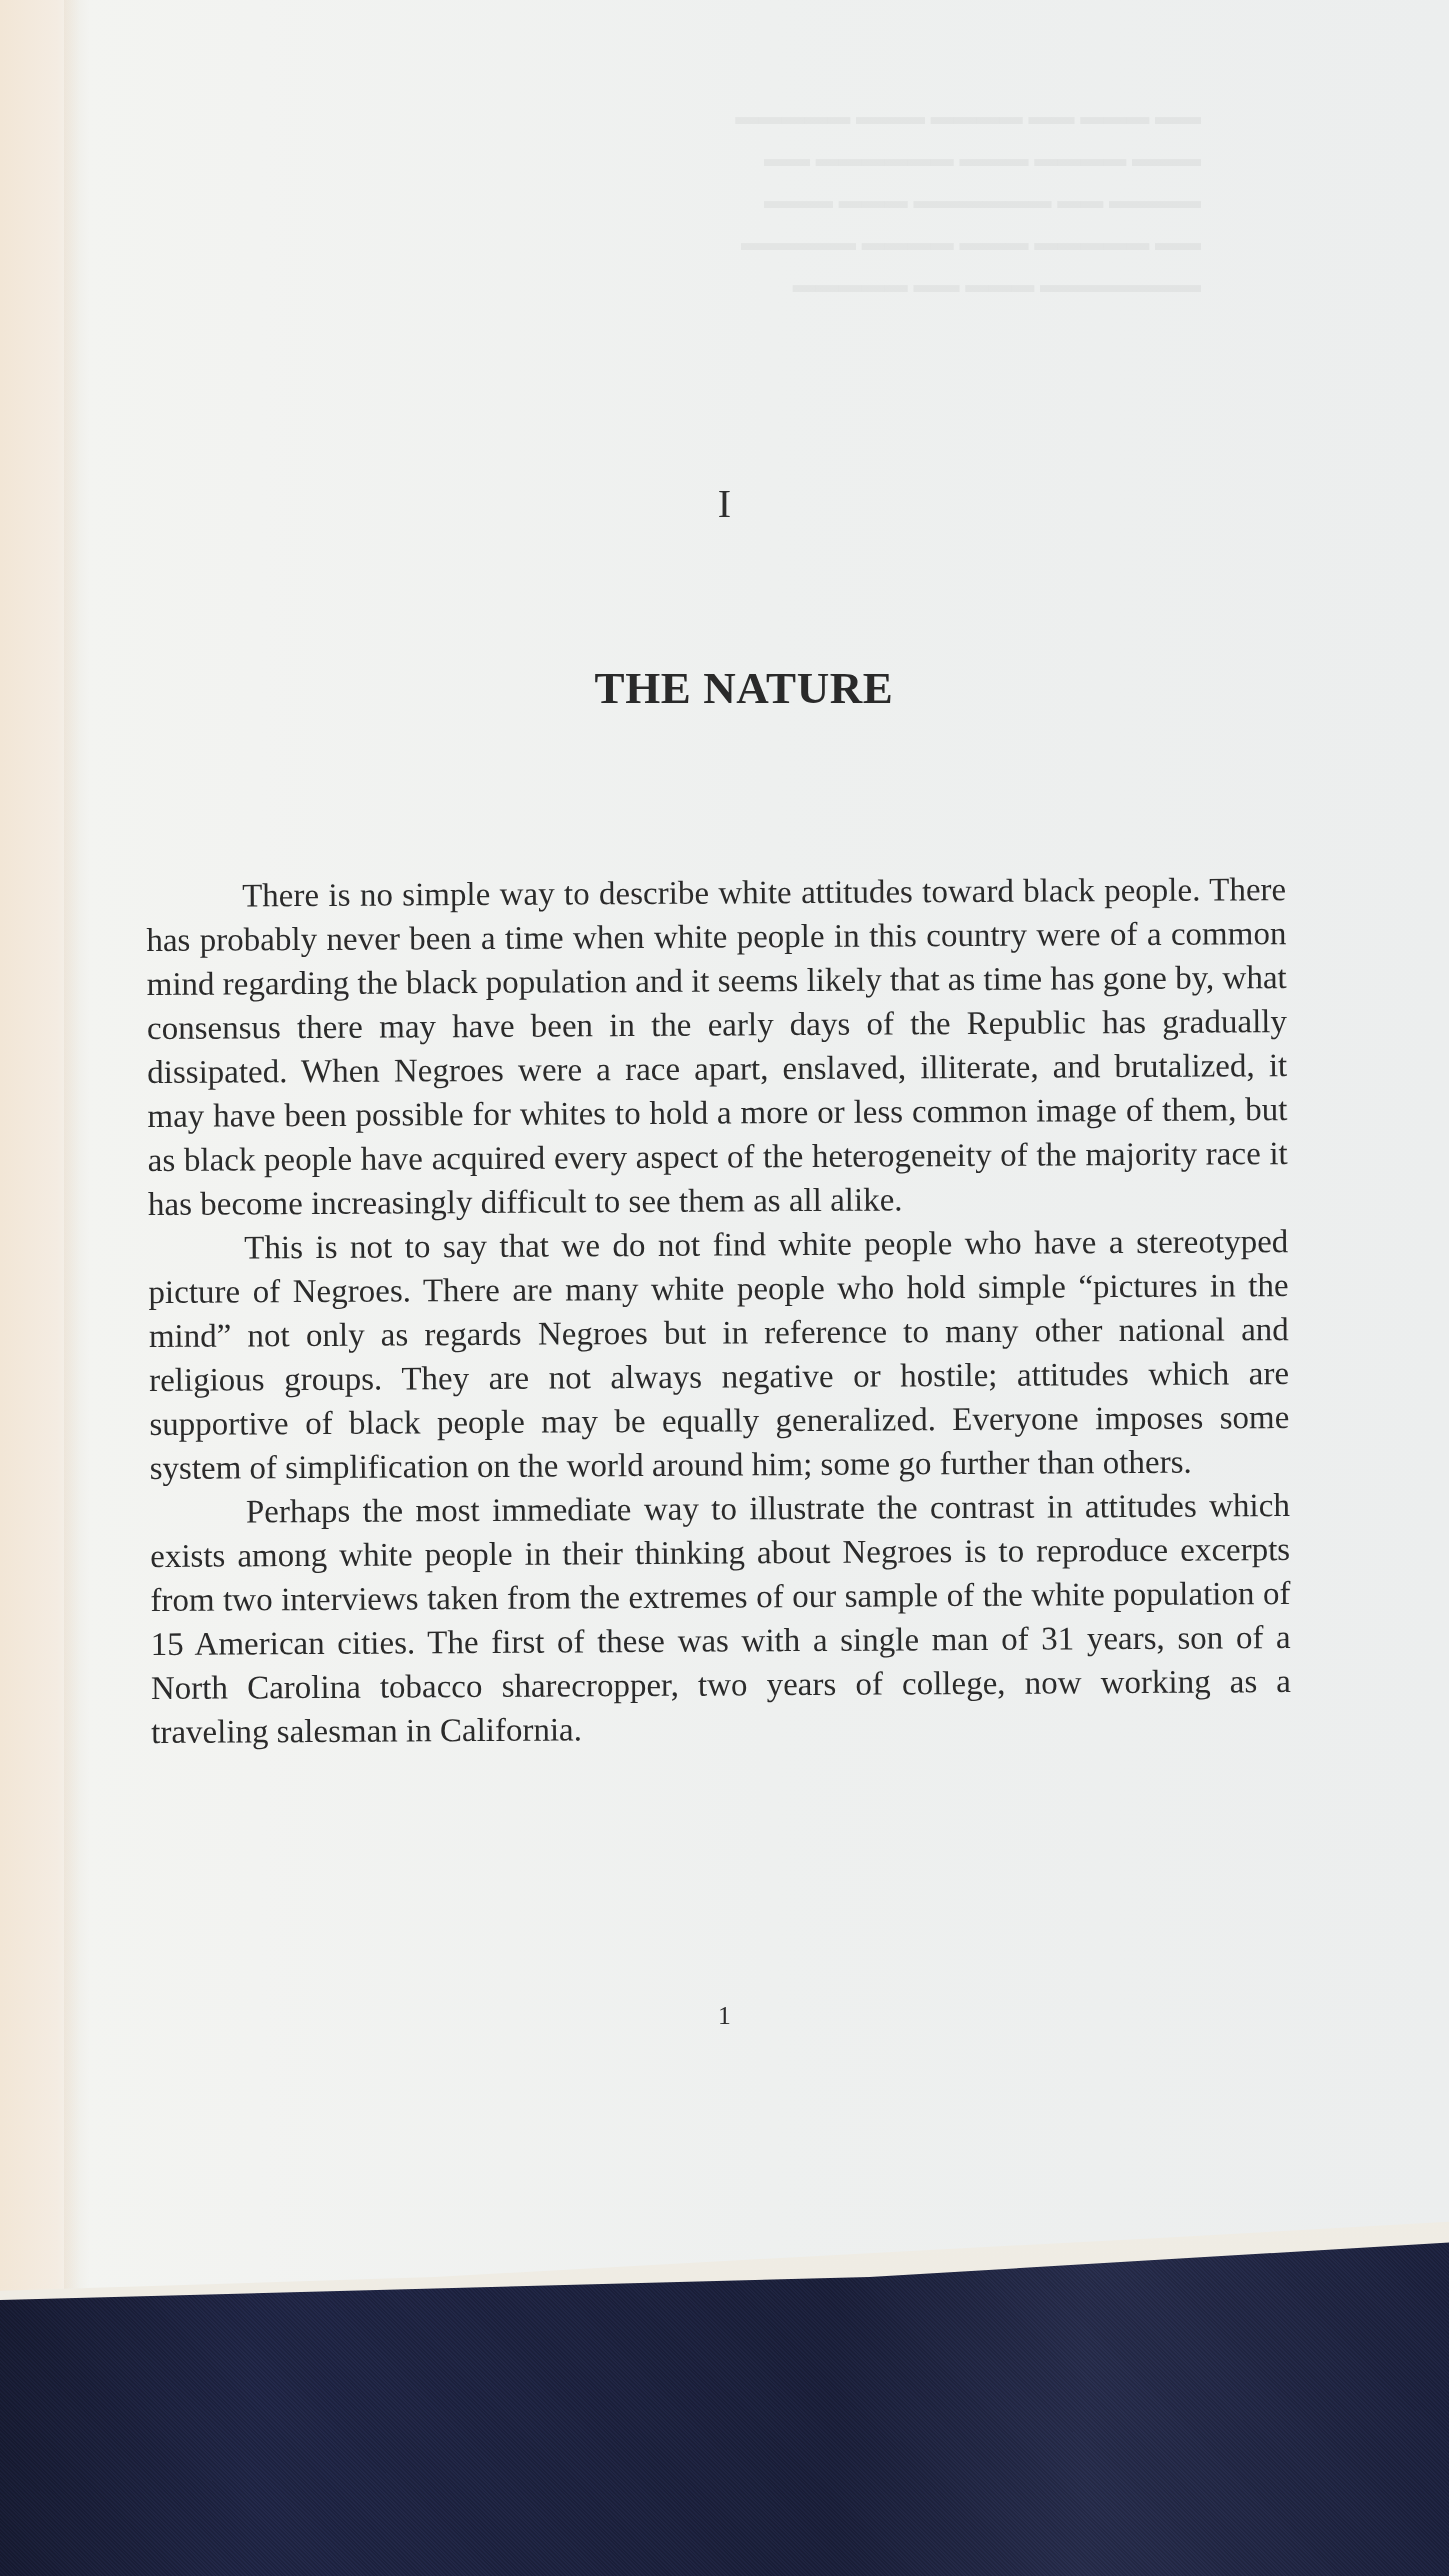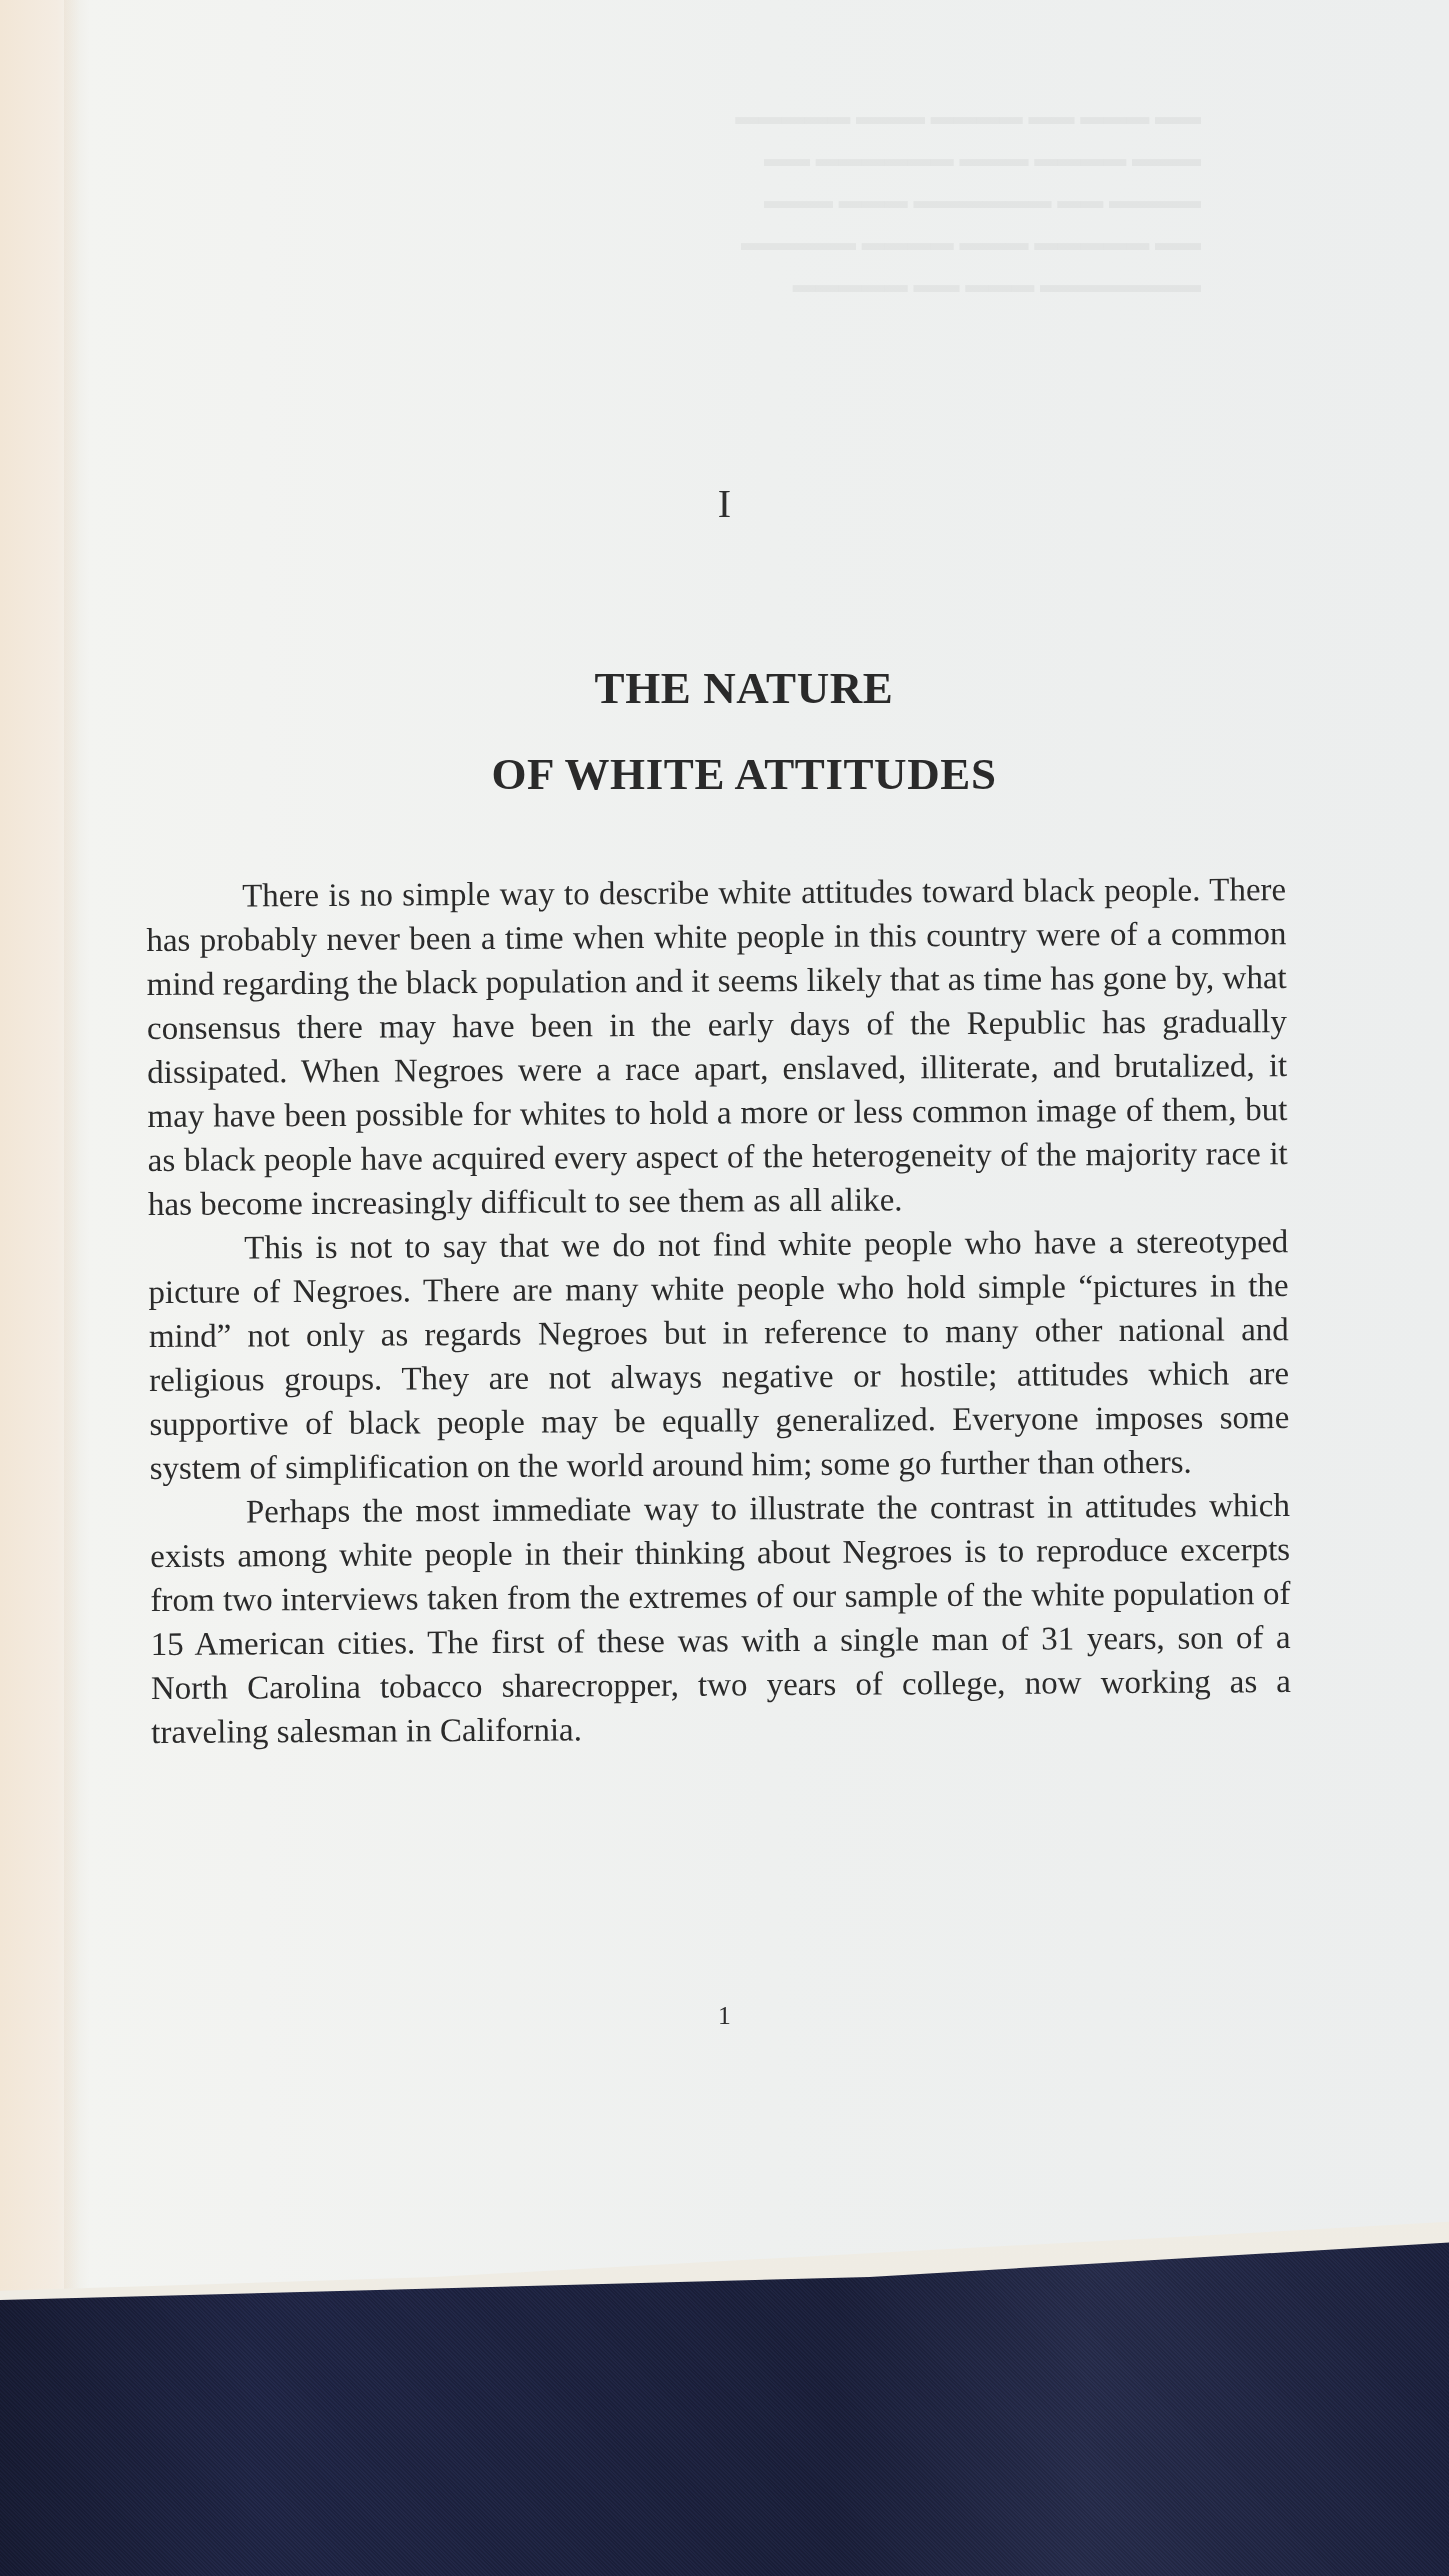--- a/index.html
+++ b/index.html
@@ -119,21 +119,20 @@
     ▬▬▬ ▬▬▬▬ ▬▬▬ ▬▬▬▬▬▬ ▬▬<br>
     ▬▬▬▬ ▬▬ ▬▬▬▬▬▬ ▬▬▬ ▬▬▬<br>
     ▬▬ ▬▬▬▬▬ ▬▬▬ ▬▬▬▬ ▬▬▬▬▬<br>
     ▬▬▬▬▬▬▬ ▬▬▬ ▬▬ ▬▬▬▬▬
   </div>
 
   <div class="chapter-num">I</div>
 
   <div class="chapter-title">
     <span class="line">THE NATURE</span>
-    <span class="line">OF WHITE ATTITUDES</span>
   </div>
 
   <div class="body-text">
     <p>There is no simple way to describe white attitudes toward black people.  There has probably never been a time when white people in this country were of a common mind regarding the black population and it seems likely that as time has gone by, what consensus there may have been in the early days of the Republic has gradually dissipated.  When Negroes were a race apart, enslaved, illiterate, and brutalized, it may have been possible for whites to hold a more or less common image of them, but as black people have acquired every aspect of the heterogeneity of the majority race it has become increasingly difficult to see them as all alike.</p>
     <p>This is not to say that we do not find white people who have a stereotyped picture of Negroes.  There are many white people who hold simple “pictures in the mind” not only as regards Negroes but in reference to many other national and religious groups.  They are not always negative or hostile; attitudes which are supportive of black people may be equally generalized.  Everyone imposes some system of simplification on the world around him; some go further than others.</p>
     <p>Perhaps the most immediate way to illustrate the contrast in attitudes which exists among white people in their thinking about Negroes is to reproduce excerpts from two interviews taken from the extremes of our sample of the white population of 15 American cities.  The first of these was with a single man of 31 years, son of a North Carolina tobacco sharecropper, two years of college, now working as a traveling salesman in California.</p>
   </div>
 
   <div class="page-number">1</div>
 </div>

